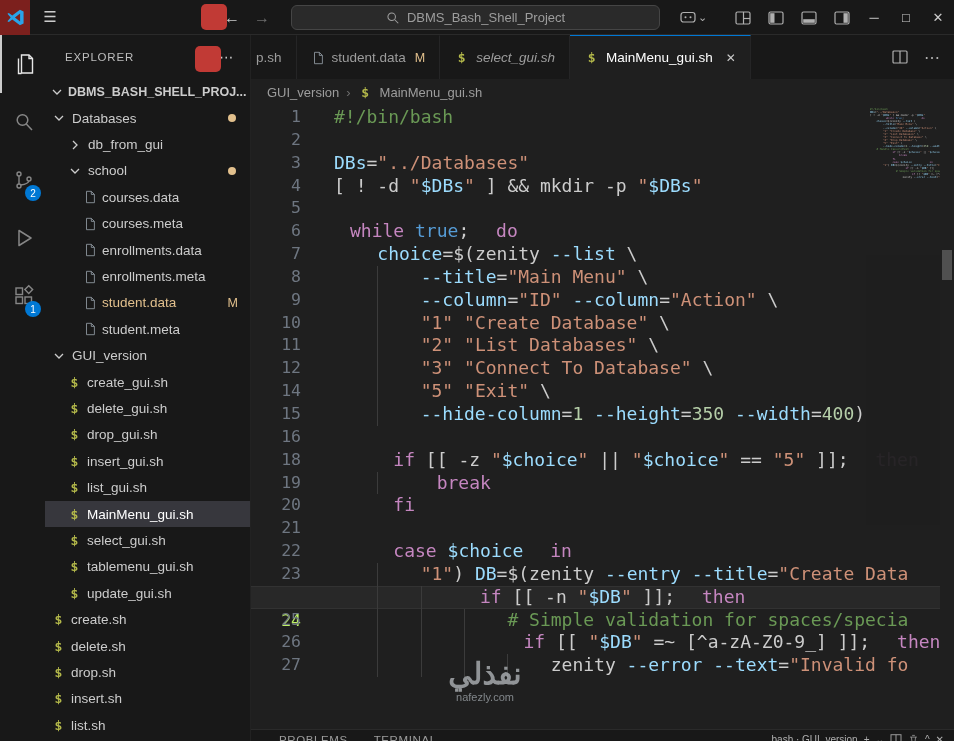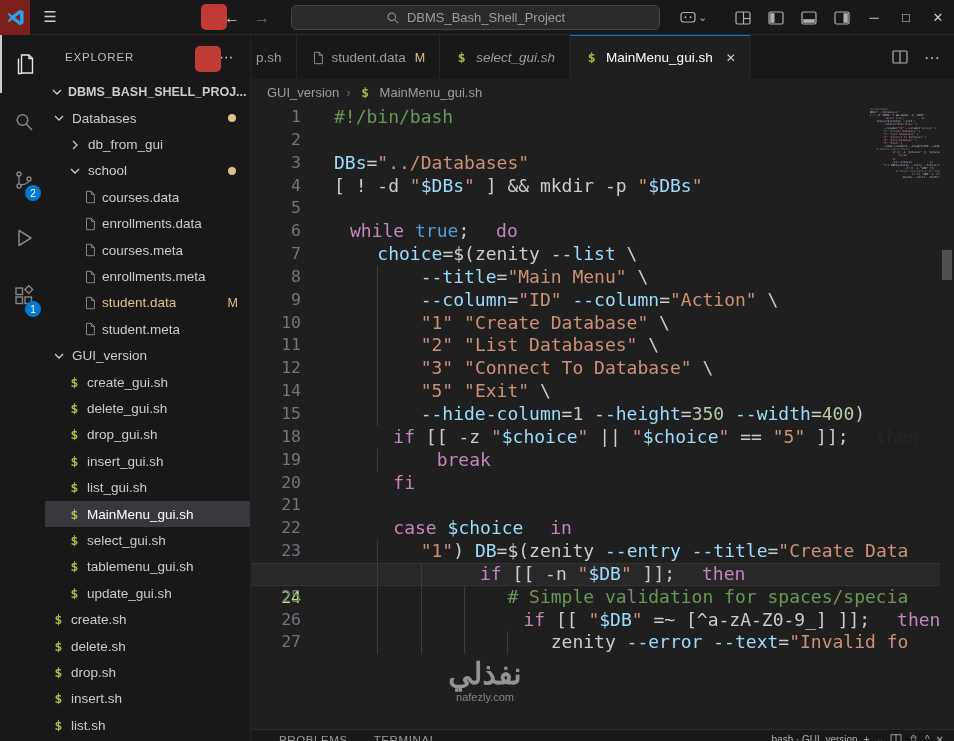--- a/index.html
+++ b/index.html
@@ -227,28 +227,28 @@
               <path d="M4 1.5h5.5L13 5v9.5H4z" fill="none" stroke="#8f98a0" stroke-width="1"></path>
               <path d="M9.5 1.5V5H13" fill="none" stroke="#8f98a0" stroke-width="1"></path>
             </svg>
             <span class="tree-label">courses.data</span>
           </div>
           <div class="tree-row" style="padding-left: 38px;">
             <svg width="14" height="14" viewBox="0 0 16 16">
               <path d="M4 1.5h5.5L13 5v9.5H4z" fill="none" stroke="#8f98a0" stroke-width="1"></path>
               <path d="M9.5 1.5V5H13" fill="none" stroke="#8f98a0" stroke-width="1"></path>
             </svg>
-            <span class="tree-label">enrollments.data</span>
+            <span class="tree-label">courses.meta</span>
           </div>
           <div class="tree-row" style="padding-left: 38px;">
             <svg width="14" height="14" viewBox="0 0 16 16">
               <path d="M4 1.5h5.5L13 5v9.5H4z" fill="none" stroke="#8f98a0" stroke-width="1"></path>
               <path d="M9.5 1.5V5H13" fill="none" stroke="#8f98a0" stroke-width="1"></path>
             </svg>
-            <span class="tree-label">courses.meta</span>
+            <span class="tree-label">enrollments.data</span>
           </div>
           <div class="tree-row" style="padding-left: 38px;">
             <svg width="14" height="14" viewBox="0 0 16 16">
               <path d="M4 1.5h5.5L13 5v9.5H4z" fill="none" stroke="#8f98a0" stroke-width="1"></path>
               <path d="M9.5 1.5V5H13" fill="none" stroke="#8f98a0" stroke-width="1"></path>
             </svg>
             <span class="tree-label">enrollments.meta</span>
           </div>
           <div class="tree-row" style="padding-left: 38px;">
             <svg width="14" height="14" viewBox="0 0 16 16">
@@ -418,20 +418,24 @@
               <span class="ln">12</span>
               <span class="lc"><span class="guide"></span><span class="guide gl"></span><span class="t-s">"3"</span><span class="t-d"> </span><span class="t-s">"Connect To Database"</span><span class="t-d"> \</span></span>
             </div>
             <div class="code-line">
               <span class="ln">14</span>
               <span class="lc"><span class="guide"></span><span class="guide gl"></span><span class="t-s">"5"</span><span class="t-d"> </span><span class="t-s">"Exit"</span><span class="t-d"> \</span></span>
             </div>
             <div class="code-line">
               <span class="ln">15</span>
               <span class="lc"><span class="guide"></span><span class="guide gl"></span><span class="t-f">--hide-column</span><span class="t-d">=</span><span class="t-num">1</span><span class="t-d"> </span><span class="t-f">--height</span><span class="t-d">=</span><span class="t-num">350</span><span class="t-d"> </span><span class="t-f">--width</span><span class="t-d">=</span><span class="t-num">400</span><span class="t-d">)</span></span>
+            </div>
+            <div class="code-line">
+              <span class="ln">16</span>
+              <span class="lc"></span>
             </div>
             <div class="code-line">
               <span class="ln">18</span>
               <span class="lc"><span class="guide"></span><span class="t-k">if</span><span class="t-d"> [[ -z </span><span class="t-s">"</span><span class="t-v">$choice</span><span class="t-s">"</span><span class="t-d"> || </span><span class="t-s">"</span><span class="t-v">$choice</span><span class="t-s">"</span><span class="t-d"> == </span><span class="t-s">"5"</span><span class="t-d"> ]]; </span><span class="t-k">then</span></span>
             </div>
             <div class="code-line">
               <span class="ln">19</span>
               <span class="lc"><span class="guide"></span><span class="guide gl"></span><span class="t-k">break</span></span>
             </div>
             <div class="code-line">

